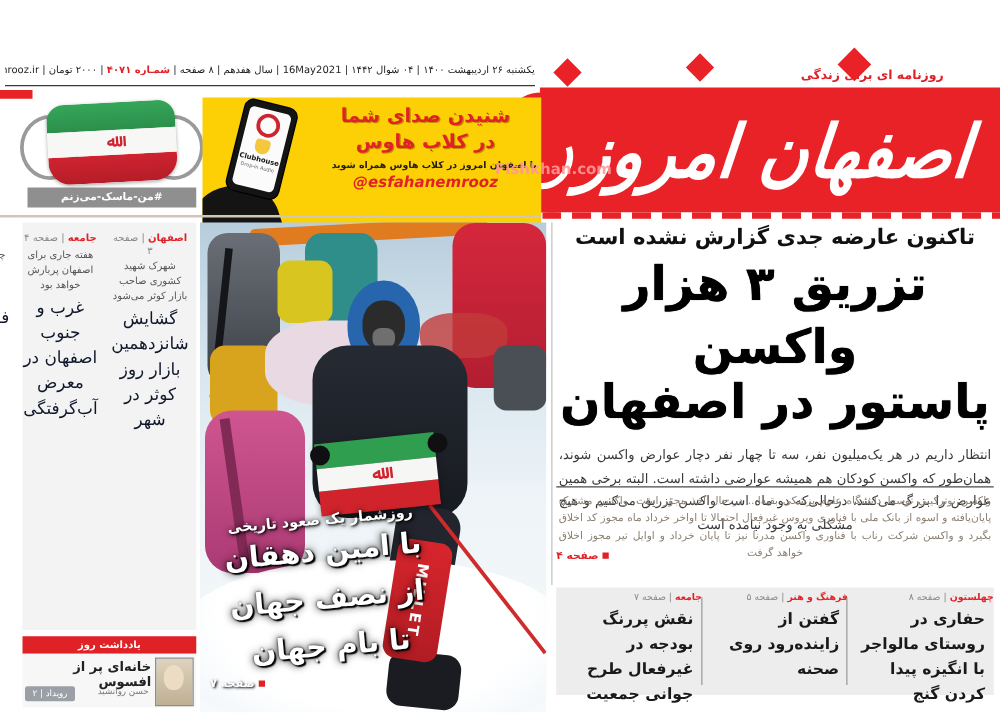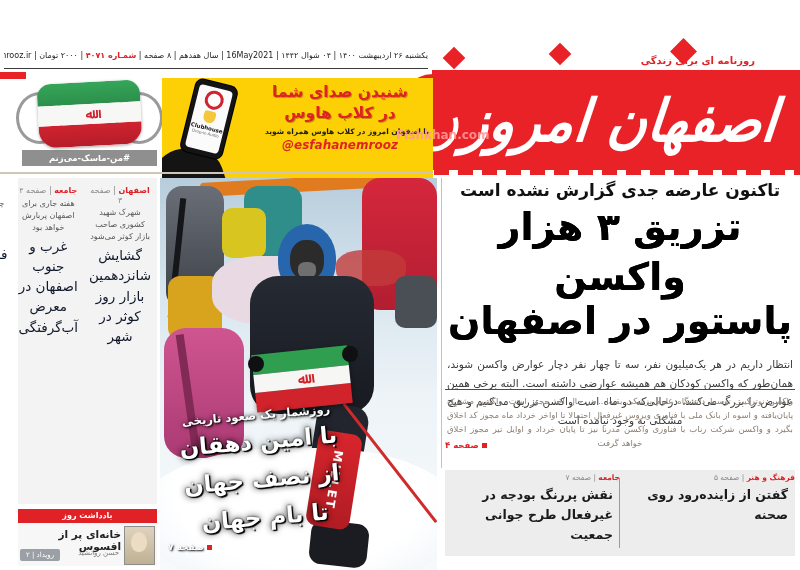--- a/index.html
+++ b/index.html
@@ -303,20 +303,28 @@
   <div class="divider1"></div>
 
   <div class="story2">
     <div class="body2">واکسن نوترکیبی توسط دانشگاه علوم پزشکی بقیه‌ا... در حال اخذ مجوز است. واکسن مشترک پایان‌یافته و اسوه از بانک ملی با فناوری ویروس غیرفعال احتمالا تا اواخر خرداد ماه مجوز کد اخلاق بگیرد و واکسن شرکت رناب با فناوری واکسن مدرنا نیز تا پایان خرداد و اوایل تیر مجوز اخلاق خواهد گرفت</div>
     <div class="pageref"><span class="sq"></span><span>صفحه ۴</span></div>
   </div>
 
   <div class="grid">
     <div class="gcol">
       <div class="g-kicker">
+        <span class="sec">چهلستون</span>
+        <span class="sp">|</span>
+        <span class="pg">صفحه ۸</span>
+      </div>
+      <div class="g-h">حفاری در روستای مالواجر با انگیزه پیدا کردن گنج</div>
+    </div>
+    <div class="gcol">
+      <div class="g-kicker">
         <span class="sec">فرهنگ و هنر</span>
         <span class="sp">|</span>
         <span class="pg">صفحه ۵</span>
       </div>
       <div class="g-h">گفتن از زاینده‌رود روی صحنه</div>
     </div>
     <div class="gcol">
       <div class="g-kicker">
         <span class="sec">جامعه</span>
         <span class="sp">|</span>

